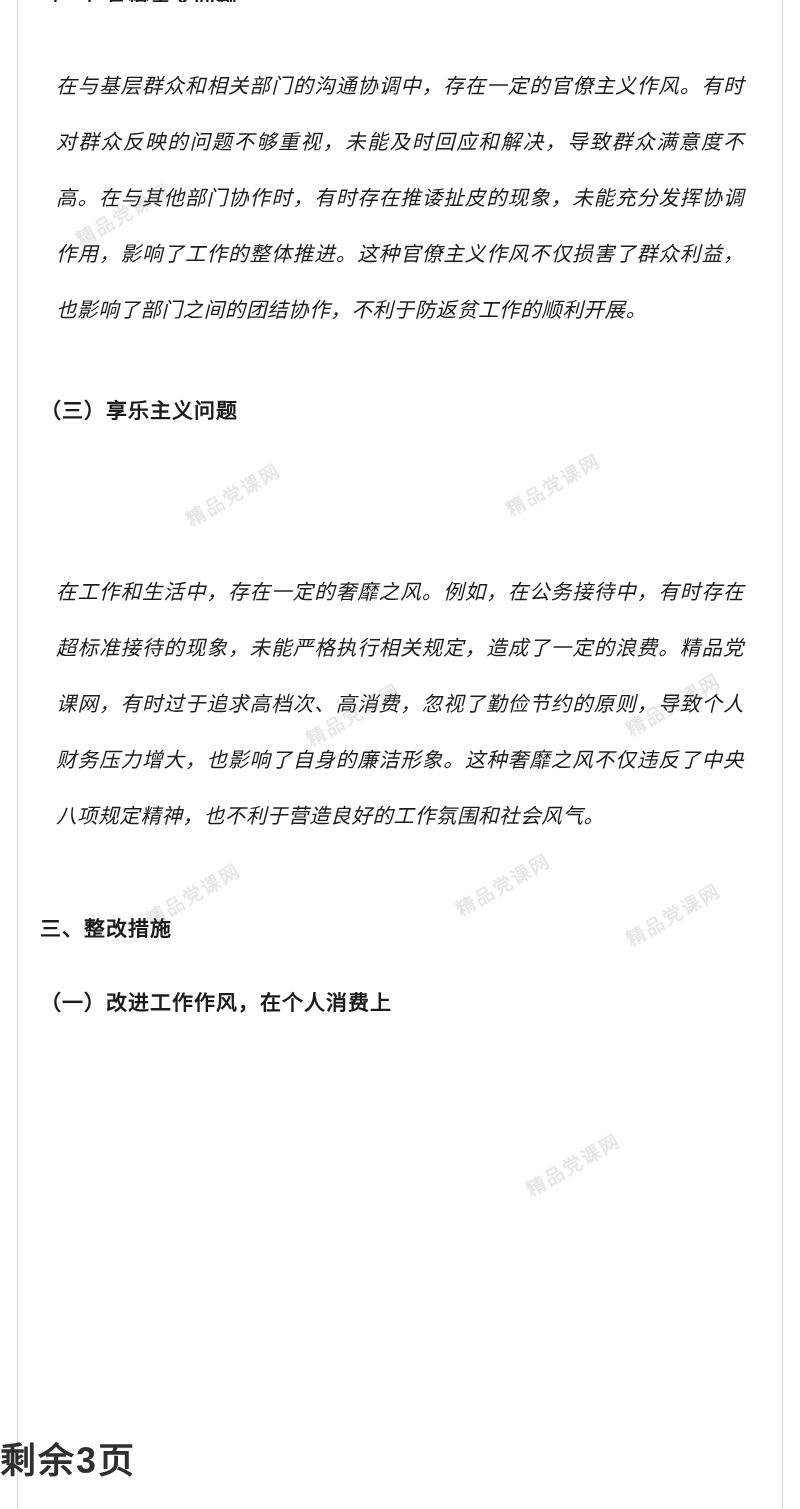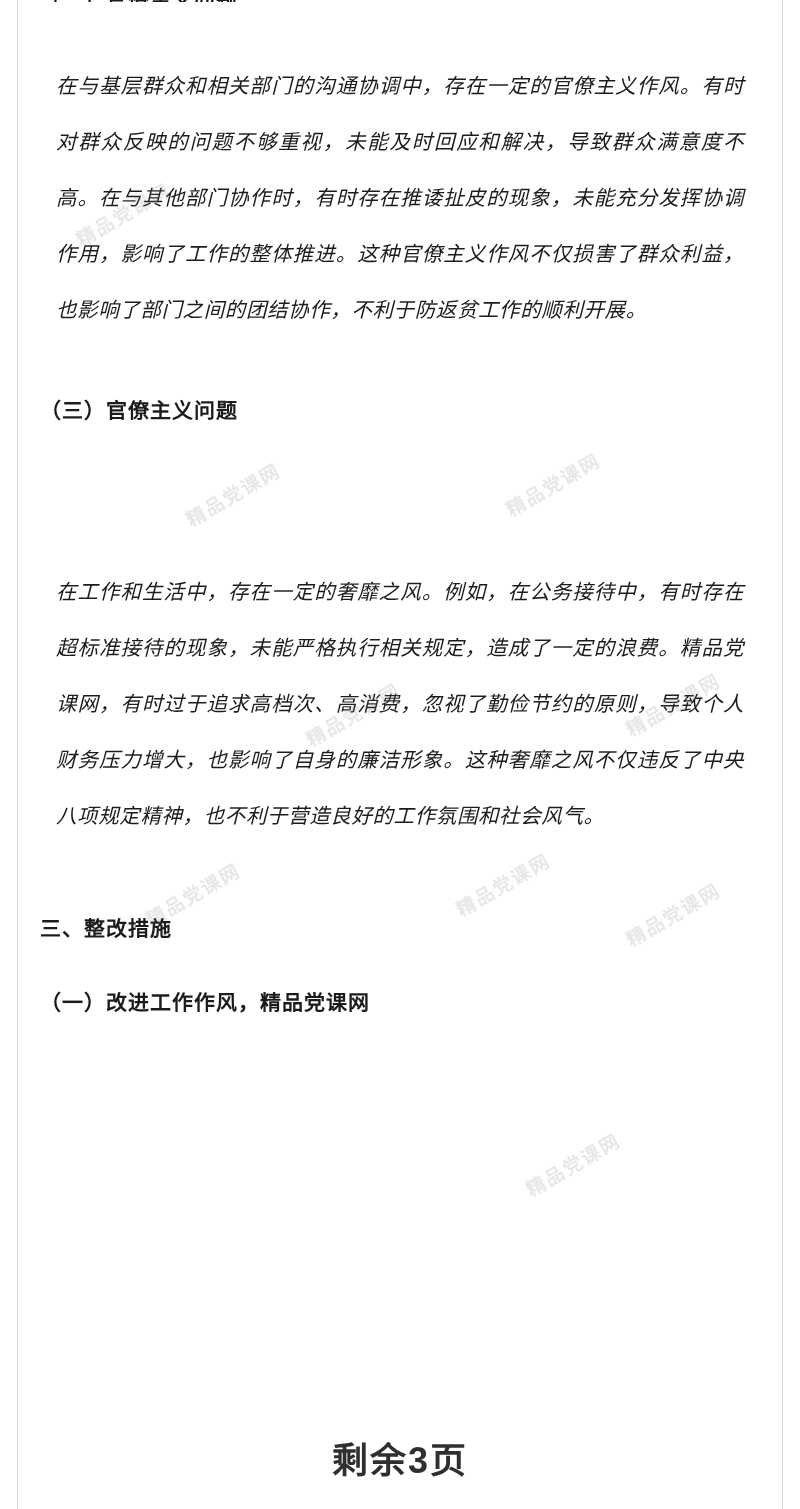--- a/index.html
+++ b/index.html
@@ -103,59 +103,60 @@
     bottom: 26px;
     display: flex;
     justify-content: center;
     align-items: baseline;
     gap: 34px;
     font-family: "Liberation Sans", sans-serif;
     font-weight: bold;
     font-size: 36px;
     letter-spacing: 2px;
     color: #2f2f2f;
+    flex-direction: column;
   }
   .more-bar span { cursor: pointer; }
 </style>
 </head>
 <body>
 
 <div class="page-edge left"></div>
 <div class="page-edge right"></div>
 
 <div class="page">
   <div class="doc-body">
 
     <h2 class="heading clipped">（二）官僚主义问题</h2>
 
     <div class="gap-md"></div>
 
     <p class="para">在与基层群众和相关部门的沟通协调中，存在一定的官僚主义作风。有时对群众反映的问题不够重视，未能及时回应和解决，导致群众满意度不高。在与其他部门协作时，有时存在推诿扯皮的现象，未能充分发挥协调作用，影响了工作的整体推进。这种官僚主义作风不仅损害了群众利益，也影响了部门之间的团结协作，不利于防返贫工作的顺利开展。</p>
 
     <div class="gap-md"></div>
 
-    <h2 class="heading">（三）官僚主义问题</h2>
+    <h2 class="heading">（三）享乐主义问题</h2>
 
     <div class="gap-md"></div>
 
 
     <div class="gap-md"></div>
 
 
     <div class="gap-md"></div>
 
     <p class="para">在工作和生活中，存在一定的奢靡之风。例如，在公务接待中，有时存在超标准接待的现象，未能严格执行相关规定，造成了一定的浪费。精品党课网，有时过于追求高档次、高消费，忽视了勤俭节约的原则，导致个人财务压力增大，也影响了自身的廉洁形象。这种奢靡之风不仅违反了中央八项规定精神，也不利于营造良好的工作氛围和社会风气。</p>
 
     <div class="gap-lg"></div>
 
     <h2 class="heading">三、整改措施</h2>
 
     <div class="gap-md"></div>
 
-    <h2 class="heading">（一）改进工作作风，精品党课网</h2>
+    <h2 class="heading">（一）改进工作作风，在个人消费上</h2>
 
   </div>
 </div>
 
 <div class="watermark-layer">
   <div class="wm" style="left:180px; top:480px;">精品党课网</div>
   <div class="wm" style="left:500px; top:470px;">精品党课网</div>
   <div class="wm" style="left:300px; top:700px;">精品党课网</div>
   <div class="wm" style="left:620px; top:690px;">精品党课网</div>
   <div class="wm" style="left:140px; top:880px;">精品党课网</div>

